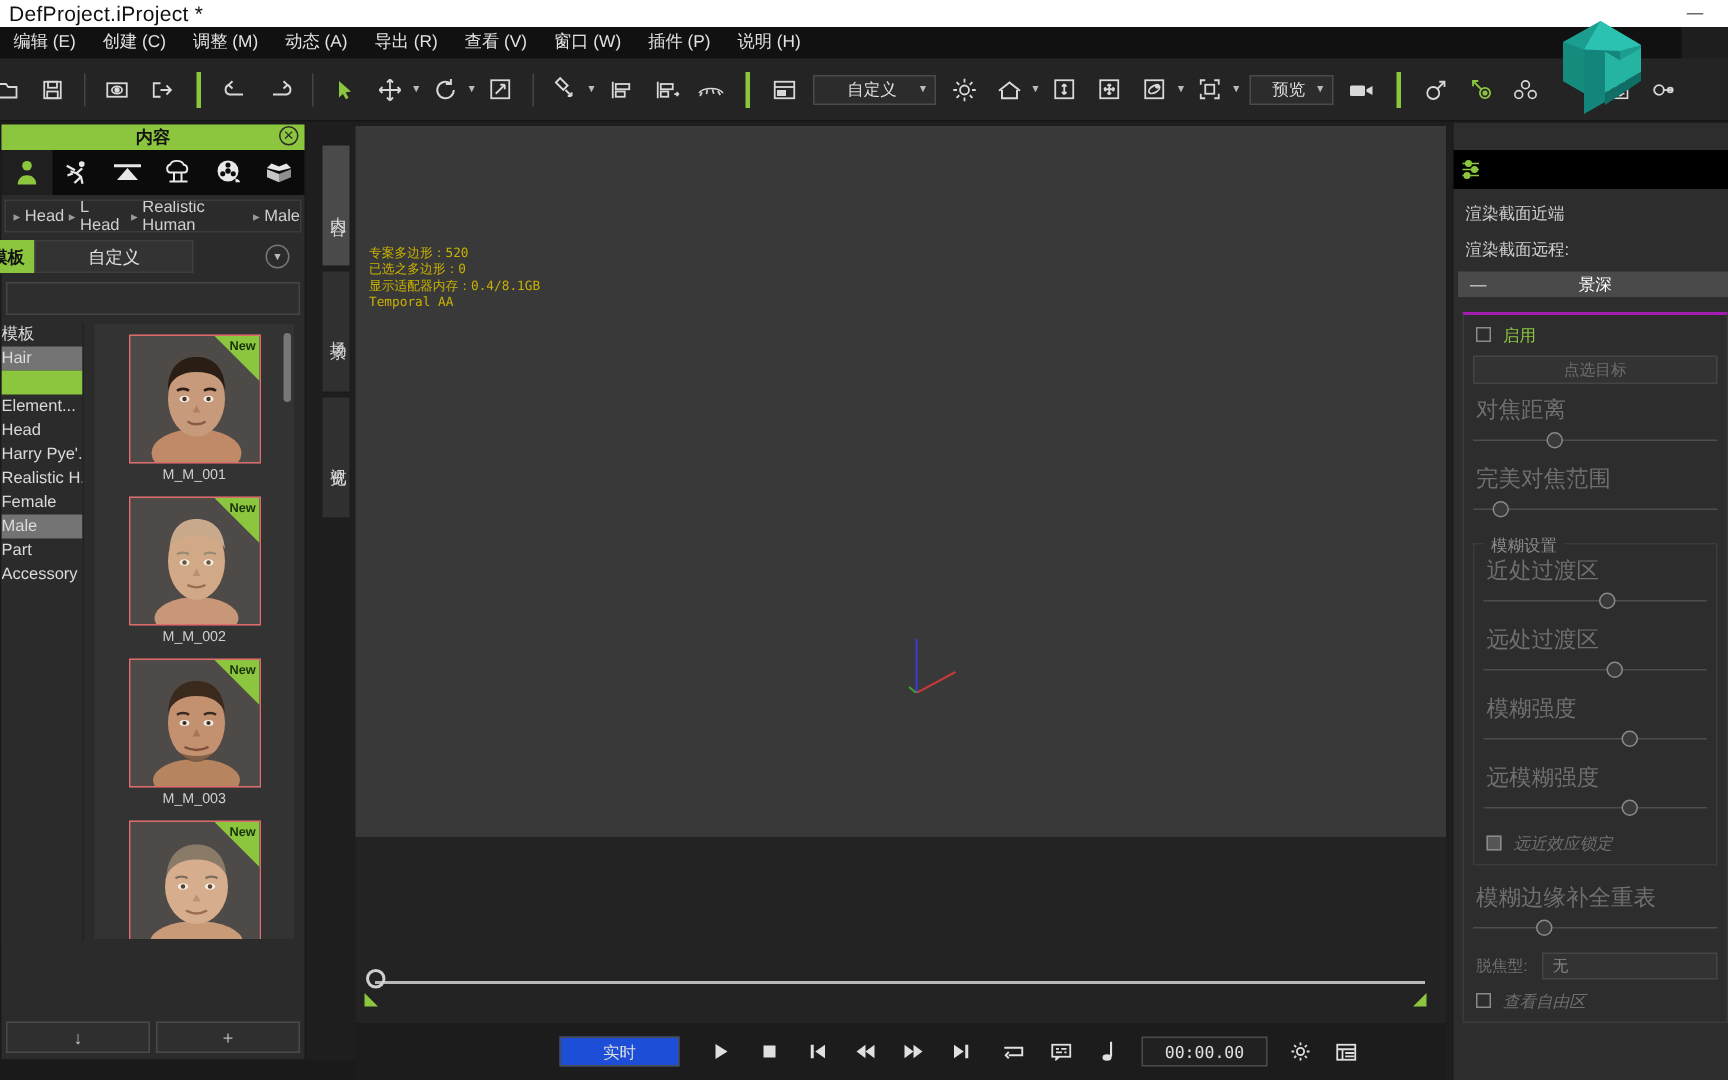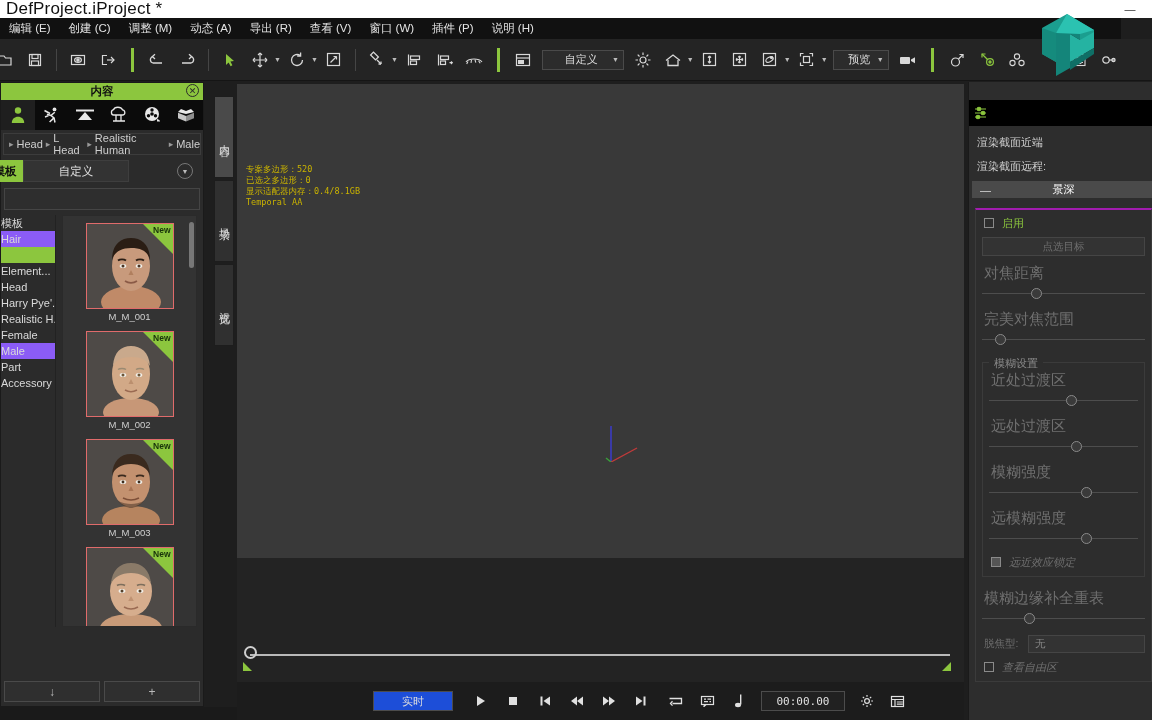--- a/index.html
+++ b/index.html
@@ -8,21 +8,21 @@
   body{
     width:1152px; height:720px; position:relative; overflow:hidden;
     font-family:"Liberation Sans","DejaVu Sans",sans-serif;
     font-size:11px; color:#d6d6d6;
   }
   
   .titlebar{
     position:absolute; left:0; top:0; width:1152px; height:18px;
     background:#fff; color:#111; display:flex; align-items:center;
   }
-  .titlebar .title{ font-size:17px; padding-left:6px; letter-spacing:.2px; }
+  .titlebar .title{ font-size:14px; padding-left:6px; letter-spacing:.2px; }
   .win-btns{ margin-left:auto; display:flex; height:18px; }
   .win-btn{ width:44px; height:18px; display:flex; align-items:center; justify-content:center;
             font-size:11px; color:#333; }
   
   .menubar{
     position:absolute; left:0; top:18px; width:1121px; height:21px;
     background:#111; display:flex; align-items:center;
   }
   .menu-item{ font-size:11.5px; color:#e3e3e3; padding:0 9px; line-height:21px; white-space:nowrap; }
   
@@ -68,21 +68,21 @@
   .ptab.plain{ background:#333; color:#e0e0e0; }
   .ptab-chev{ margin-left:auto; margin-right:10px; width:16px; height:16px; border:1px solid #777;
               border-radius:50%; display:flex; align-items:center; justify-content:center;
               font-size:7px; color:#bbb; }
   .search-row{ height:22px; margin:5px 3px 0 3px; background:#2e2e2e; border:1px solid #454545;
                display:flex; align-items:center; padding-left:4px; color:#777; font-size:11px; }
   .body-split{ display:flex; height:412px; margin-top:5px; }
   .tree{ width:55px; background:#2b2b2b; overflow:hidden; border-right:1px solid #222; }
   .tree-item{ height:16px; line-height:16px; font-size:11px; color:#dadada; padding-left:0px;
               white-space:nowrap; overflow:hidden; }
-  .tree-item.sel{ background:#8b5cf6; }
+  .tree-item.sel{ background:#737373; }
   .tree-item.hl{ background:#8cc63e; color:#111; }
   .thumbs{ flex:1; background:#333333; margin-left:6px; margin-right:6px; position:relative;
            overflow:hidden; border:1px solid #2a2a2a; }
   .thumb{ width:88px; height:101px; margin:7px auto 0 auto; position:relative; }
   .thumb .img{ width:88px; height:86px; position:relative; overflow:hidden; border:1px solid #e06b6b;
                background:#4a4a4a; }
   .thumb .cap{ text-align:center; font-size:9.5px; color:#cfcfcf; margin-top:2px; }
   .newflag{ position:absolute; right:0; top:0; width:0; height:0;
             border-top:30px solid #8cc63e; border-left:30px solid transparent; }
   .newtxt{ position:absolute; right:2px; top:1px; font-size:8.5px; font-weight:bold; color:#18330a;

